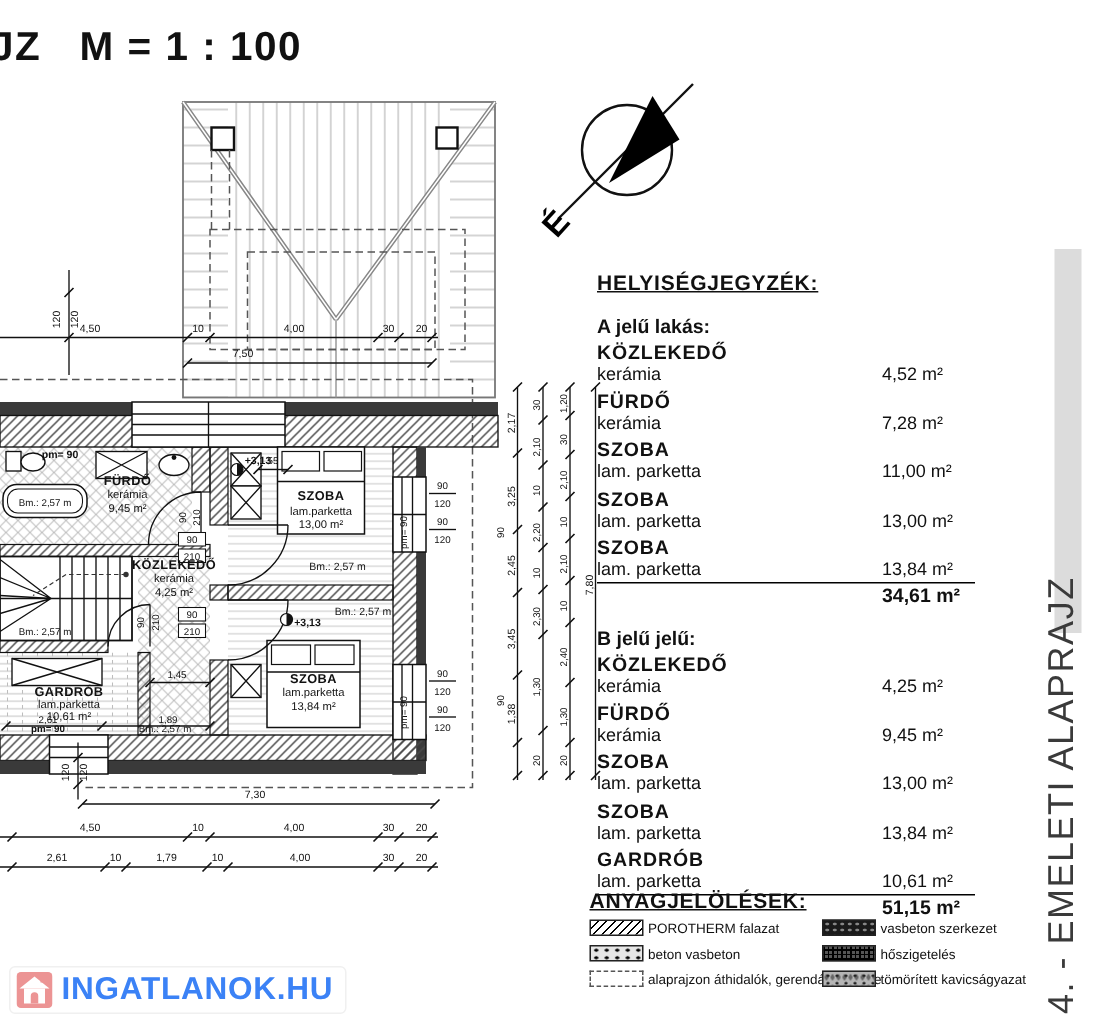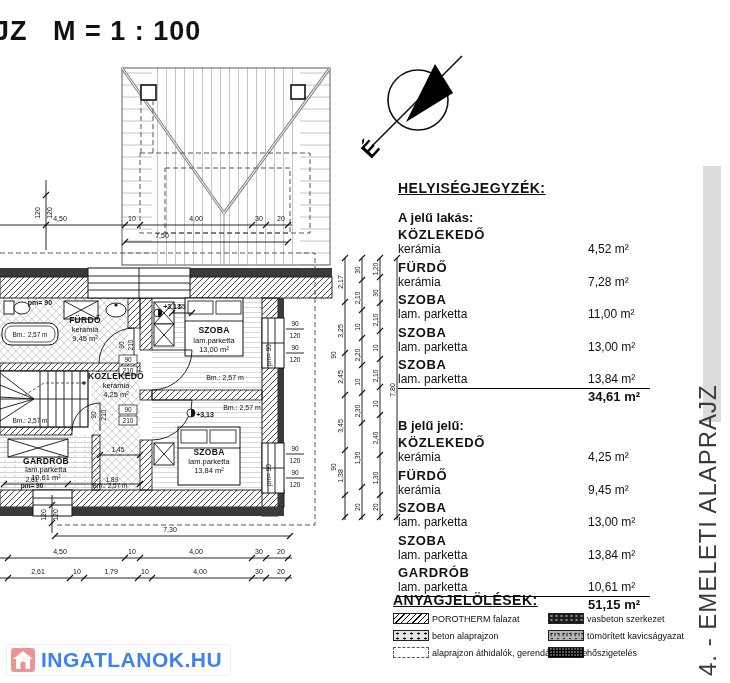--- a/index.html
+++ b/index.html
@@ -455,40 +455,40 @@
 <div class="abs" id="legend">
   <div class="hd">ANYAGJELÖLÉSEK:</div>
   <div class="cols">
     <div class="col l">
       <div class="item">
           <span class="sw sw1"></span>
           <span class="lbl">POROTHERM falazat</span>
         </div>
       <div class="item">
           <span class="sw sw3"></span>
-          <span class="lbl">beton alaprajzon</span>
+          <span class="lbl">beton vasbeton</span>
         </div>
       <div class="item">
           <span class="sw sw4"></span>
           <span class="lbl">alaprajzon áthidalók, gerendák jelölése</span>
         </div>
       <div class="item"></div>
     </div>
     <div class="col r">
       <div class="item">
           <span class="sw sw6"></span>
           <span class="lbl">vasbeton szerkezet</span>
         </div>
       <div class="item">
+          <span class="sw sw7"></span>
+          <span class="lbl">hőszigetelés</span>
+        </div>
+      <div class="item">
           <span class="sw sw8"></span>
           <span class="lbl">tömörített kavicságyazat</span>
-        </div>
-      <div class="item">
-          <span class="sw sw7"></span>
-          <span class="lbl">hőszigetelés</span>
         </div>
       <div class="item"></div>
     </div>
   </div>
 </div>
 
 <div class="abs" id="sidelabel">4. - EMELETI ALAPRAJZ</div>
 
 <div class="abs" id="wm">
   <svg width="24" height="24" viewBox="0 0 24 24">

